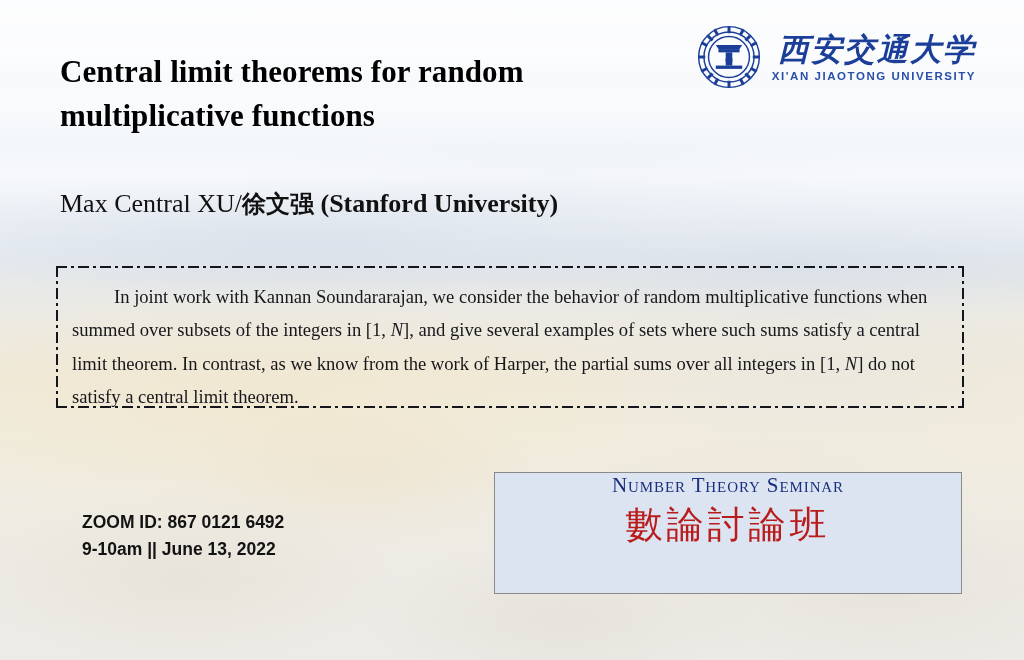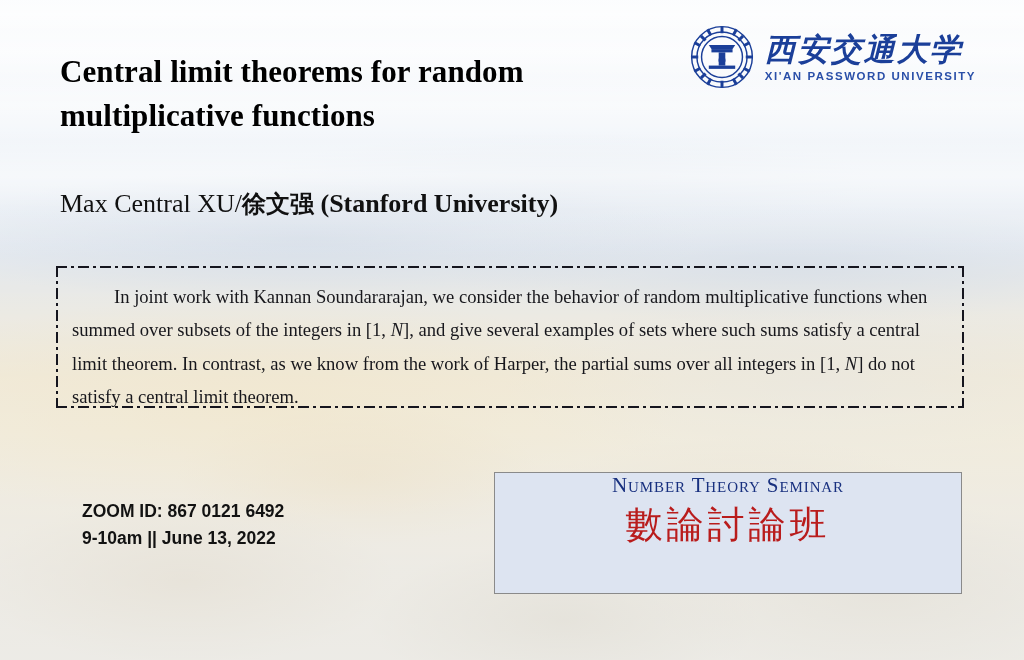--- a/index.html
+++ b/index.html
@@ -78,20 +78,21 @@
   }
 
   
   .logo {
     position: absolute;
     top: 24px;
     right: 48px;
     display: flex;
     align-items: center;
     gap: 10px;
+    text-align: right;
   }
   .logo-seal { width: 66px; height: 66px; display: block; }
   .logo-text { display: flex; flex-direction: column; }
   .logo-cn {
     font-family: "DejaVu Serif", serif;
     font-size: 31px;
     font-weight: 700;
     font-style: italic;
     color: #1b3f99;
     letter-spacing: 2px;
@@ -167,21 +168,21 @@
     color: #17171c;
     text-align: left;
     text-indent: 42px;
   }
   .abstract-text i { font-style: italic; }
 
   
   .zoominfo {
     position: absolute;
     left: 82px;
-    top: 498px;
+    top: 509px;
     font-family: "Liberation Sans", sans-serif;
     font-weight: 700;
     font-size: 17.5px;
     line-height: 1.52;
     color: #121212;
     white-space: nowrap;
   }
 
   
   .seminar {
@@ -248,21 +249,21 @@
       <g fill="#1b3f99">
         <rect x="34" y="38" width="32" height="5"></rect>
         <rect x="45" y="43" width="10" height="20"></rect>
         <rect x="30" y="63" width="40" height="5"></rect>
         <polygon points="34,38 30,32 70,32 66,38"></polygon>
       </g>
       <circle cx="50" cy="55" r="4.5" fill="none" stroke="#1b3f99" stroke-width="1.6"></circle>
     </svg>
     <div class="logo-text">
       <div class="logo-cn">西安交通大学</div>
-      <div class="logo-en">XI'AN PASSWORD UNIVERSITY</div>
+      <div class="logo-en">XI'AN JIAOTONG UNIVERSITY</div>
     </div>
   </div>
 
   <div class="title">Central limit theorems for random multiplicative functions</div>
 
   <div class="speaker">
     <span>Max Central XU/</span><span class="cn">徐文强</span> <span class="affil">(Stanford University)</span>
   </div>
 
   <div class="abstract">

